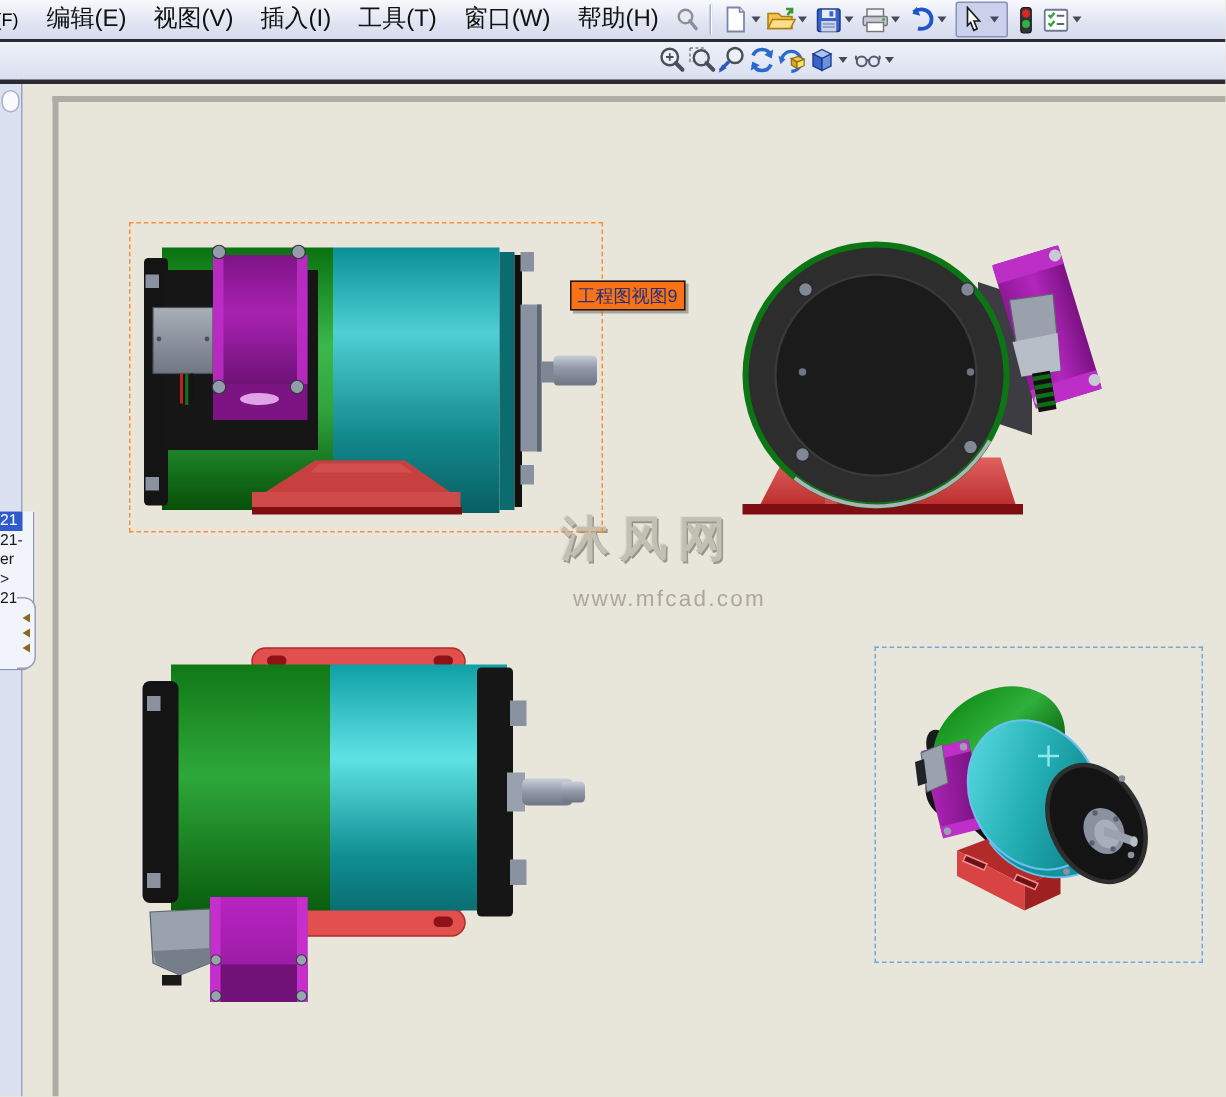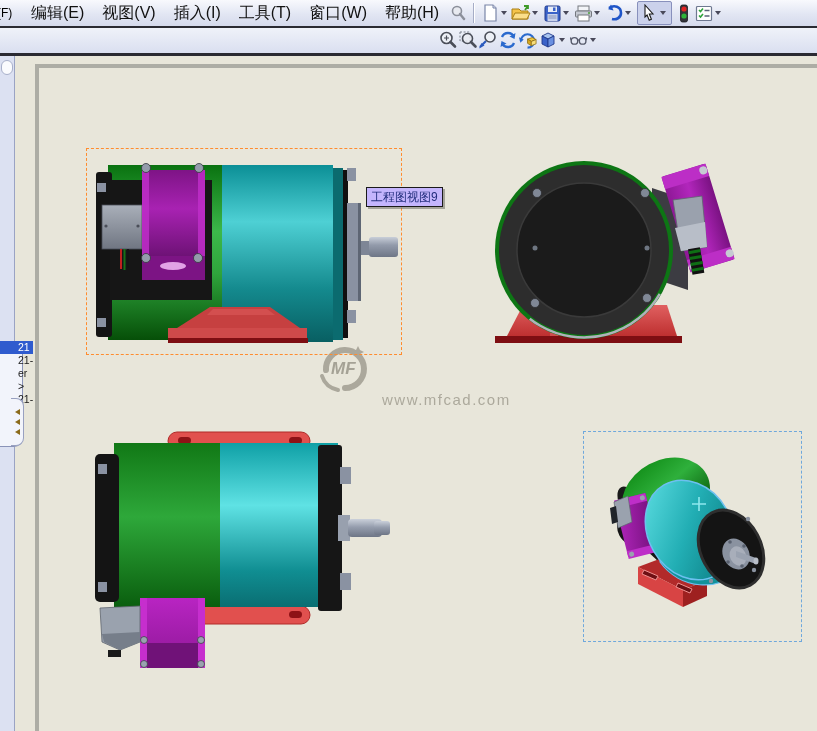--- a/index.html
+++ b/index.html
@@ -26,37 +26,37 @@
   .icons-row2{position:absolute;left:438px;top:2px;display:flex;align-items:center;}
   
   .leftstrip{position:absolute;left:0;top:28px;width:14px;height:703px;background:#DCE1F2;
      border-right:1px solid #9AA3C4;z-index:30;}
   .strip-chevron{position:absolute;left:1px;top:12px;}
   .strip-pill{position:absolute;left:1px;top:32px;width:10px;height:13px;background:#FAFBFE;
      border:1px solid #A8B0CA;border-radius:6px;}
   .treeflyout{position:absolute;left:0;top:341px;width:22px;height:105px;background:#F2F4FB;
      border-right:1px solid #8A93B8;border-bottom:1px solid #8A93B8;border-radius:0 0 9px 0;z-index:32;}
   .frag{display:block;width:21px;overflow:hidden;white-space:nowrap;font-size:10.5px;line-height:13px;
-     color:#1A1A1A;padding-left:18px;}
+     color:#1A1A1A;padding-left:0;}
   .frag.sel{background:var(--tree-highlight-blue,#2F5BCE);color:#FFF;width:15px;}
   .flytab{position:absolute;left:11px;top:398px;width:12px;height:46px;background:#F2F4FB;
      border:1px solid #98A0C0;border-left:none;border-radius:0 8px 8px 0;z-index:33;
      display:flex;flex-direction:column;align-items:center;justify-content:center;gap:4px;}
   .flytab i{width:0;height:0;border-top:3px solid transparent;border-bottom:3px solid transparent;
      border-right:5px solid #8A6A1A;}
   
   .canvas{position:absolute;left:14px;top:56px;width:803px;height:675px;background:var(--sheet-beige,#E8E6DA);}
   .sheet-v{position:absolute;left:35px;top:64px;width:4px;height:667px;background:#ADADA5;}
   .sheet-h{position:absolute;left:35px;top:64px;width:782px;height:4px;background:#ADADA5;}
   .selbox1{position:absolute;left:86px;top:148px;width:314px;height:205px;
      border:1px dashed var(--selection-orange,#FF8C2E);z-index:5;}
   .selbox2{position:absolute;left:583px;top:431px;width:217px;height:209px;
      border:1px dashed var(--selection-blue,#6FA8DC);z-index:5;}
   .view-svg{position:absolute;z-index:6;}
-  .tooltip{position:absolute;left:366px;top:187px;height:16px;padding:1px 4px;background:#c4b5fd;
+  .tooltip{position:absolute;left:380px;top:187px;height:16px;padding:1px 4px;background:#f97316;
      border:1px solid #1A1A1A;box-shadow:2px 2px 0 rgba(110,110,100,.55);color:#242F7E;
      font-size:12px;line-height:16px;white-space:nowrap;z-index:20;}
   
   .watermark{position:absolute;left:318px;top:336px;width:200px;height:62px;z-index:4;}
   .wm-title{position:absolute;left:56px;top:2px;font-size:32px;font-weight:700;letter-spacing:7px;
      color:#C2BFB3;text-shadow:1px 1px 0 #98958A,-1px -1px 0 #DCDACF;white-space:nowrap;}
   .wm-url{position:absolute;left:64px;top:40px;font-size:15px;letter-spacing:1.5px;color:#ACA99C;margin-top:15px;}
   .wm-logo{position:absolute;left:0;top:4px;}
 </style>
 </head>
@@ -359,28 +359,21 @@
     <circle cx="45" cy="43" r="4.5" fill="#808896" stroke="#26262A" stroke-width="0.7"></circle>
     <circle cx="153" cy="43" r="4.5" fill="#808896" stroke="#26262A" stroke-width="0.7"></circle>
     <circle cx="43" cy="153" r="4.5" fill="#808896" stroke="#26262A" stroke-width="0.7"></circle>
     <circle cx="155" cy="148" r="4.5" fill="#808896" stroke="#26262A" stroke-width="0.7"></circle>
     <circle cx="43" cy="98" r="2.5" fill="#6E7682"></circle>
       <circle cx="155" cy="98" r="2.5" fill="#6E7682"></circle>
   </g>
 </svg>
 
 <div class="watermark">
-  <span class="wm-logo">
-    <svg width="54" height="54" viewBox="0 0 54 54">
-      <path d="M8,30 A19,19 0 1 1 27,48" fill="none" stroke="#ABA89C" stroke-width="6" stroke-linecap="round"></path>
-      <path d="M4,36 A22,20 0 0 0 20,50" fill="none" stroke="#ABA89C" stroke-width="4" stroke-linecap="round"></path>
-      <text x="13" y="34" font-size="17" font-style="italic" font-weight="bold" fill="#A5A296">MF</text>
-      <path d="M40,6 l2,4 l4,2 l-4,2 l-2,4 l-2,-4 l-4,-2 l4,-2 Z" fill="#ABA89C"></path>
-    </svg>
-  </span>
+  <span class="wm-title">沐风网</span>
   <span class="wm-url">www.mfcad.com</span>
 </div>
 
 <svg class="view-svg" style="left:90px;top:428px;" width="330" height="250" viewBox="0 0 330 250">
   <defs>
     <linearGradient id="g3grn" x1="0" y1="0" x2="0" y2="1">
         <stop offset="0" stop-color="#117816"></stop>
         <stop offset="0.45" stop-color="#2EA83A"></stop>
         <stop offset="1" stop-color="#0A5E0E"></stop>
       </linearGradient>

